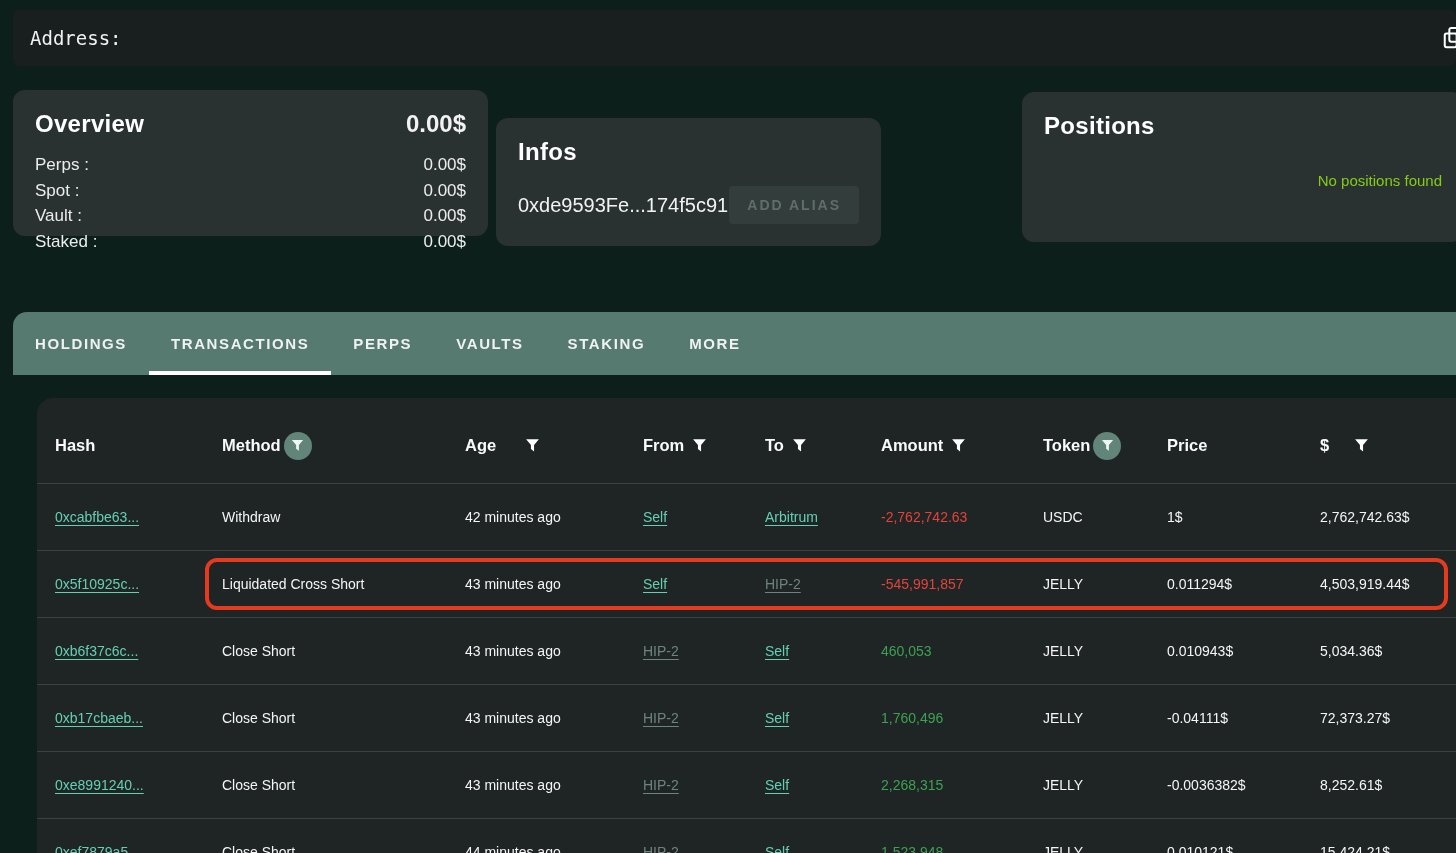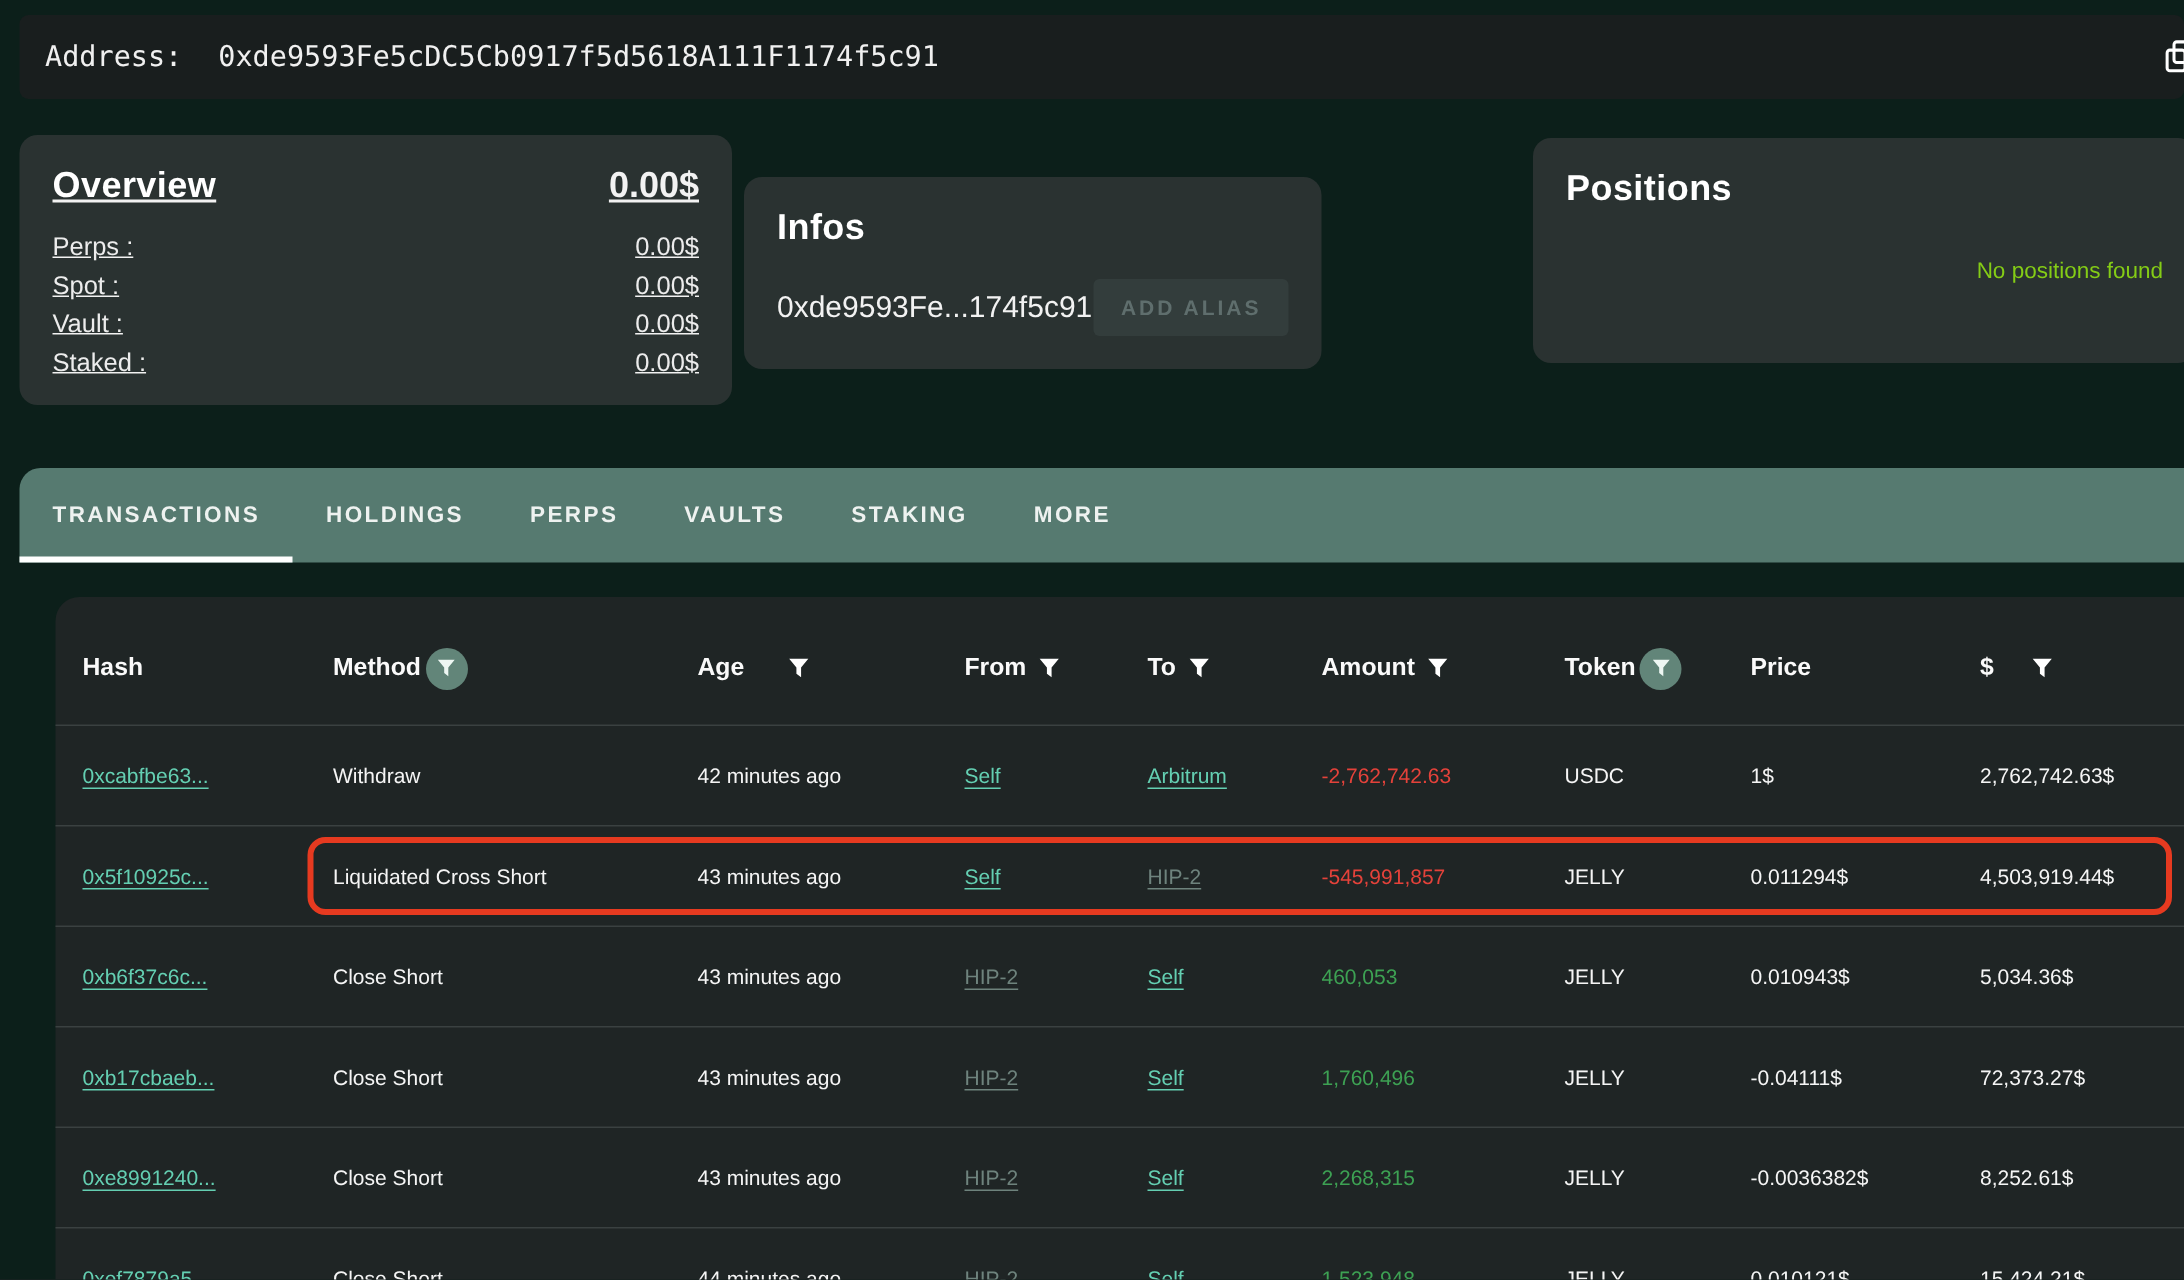--- a/index.html
+++ b/index.html
@@ -19,21 +19,21 @@
     overflow:hidden;
     gap:12px;
   }
   .address-bar .addr-value { margin-left:12px; }
   .copy-icon { position:absolute; left:1429px; top:16px; width:22px; height:24px; }
   
   .card {
     position:absolute; background:#2a3231; border-radius:12px; padding:20px 22px;
   }
   .card-title { font-size:24px; font-weight:bold; color:#ffffff; letter-spacing:.3px; }
-  .card.overview { left:13px; top:90px; width:475px; height:180px;text-decoration:underline; }
+  .card.overview { left:13px; top:90px; width:475px; height:146px; }
   .overview-head { display:flex; justify-content:space-between; align-items:baseline; }
   .overview-total { font-size:24px; font-weight:bold; }
   .overview-rows { margin-top:14px; }
   .ov-row { display:flex; justify-content:space-between; font-size:17px; line-height:25.5px; color:#ececec; }
   .card.infos { left:496px; top:90px; width:385px; height:128px;margin-top:28px; }
   .infos-body { display:flex; justify-content:space-between; align-items:center; margin-top:20px; }
   .infos-address { font-size:20px; color:#f2f2f2; }
   .add-alias-btn {
     background:#333d3c; color:#5f6e6d; border:none; border-radius:4px;
     font-family:"Liberation Sans", sans-serif;
@@ -89,21 +89,20 @@
   .trow.highlight .highlight-ring {
     display:block; position:absolute; left:168px; right:8px; top:7px; bottom:7px;
     border:4px solid #e63a20; border-radius:12px; pointer-events:none;
   }
 </style>
 </head>
 <body>
 
 <div class="address-bar">
   <span>Address:</span>
-  <span class="addr-value">0xde9593Fe5cDC5Cb0917f5d5618A111F1174f5c91</span>
   <span class="copy-icon">
     <svg viewBox="0 0 24 26" width="22" height="24" fill="none" stroke="#ffffff" stroke-width="2.2">
       <rect x="8" y="2" width="13" height="15" rx="2"></rect>
       <rect x="3" y="8" width="13" height="15" rx="2"></rect>
     </svg>
   </span>
 </div>
 
 <div class="card overview">
   <div class="overview-head">
@@ -137,27 +136,27 @@
     <button class="add-alias-btn">ADD ALIAS</button>
   </div>
 </div>
 
 <div class="card positions">
   <div class="card-title">Positions</div>
   <div class="positions-empty">No positions found</div>
 </div>
 
 <div class="tabbar">
-  <div class="tab active">
+  <div class="tab">
+      <span>HOLDINGS</span>
+
+    </div>
+    <div class="tab active">
       <span>TRANSACTIONS</span>
       <div class="tab-underline"></div>
-    </div>
-    <div class="tab">
-      <span>HOLDINGS</span>
-
     </div>
     <div class="tab">
       <span>PERPS</span>
 
     </div>
     <div class="tab">
       <span>VAULTS</span>
 
     </div>
     <div class="tab">

